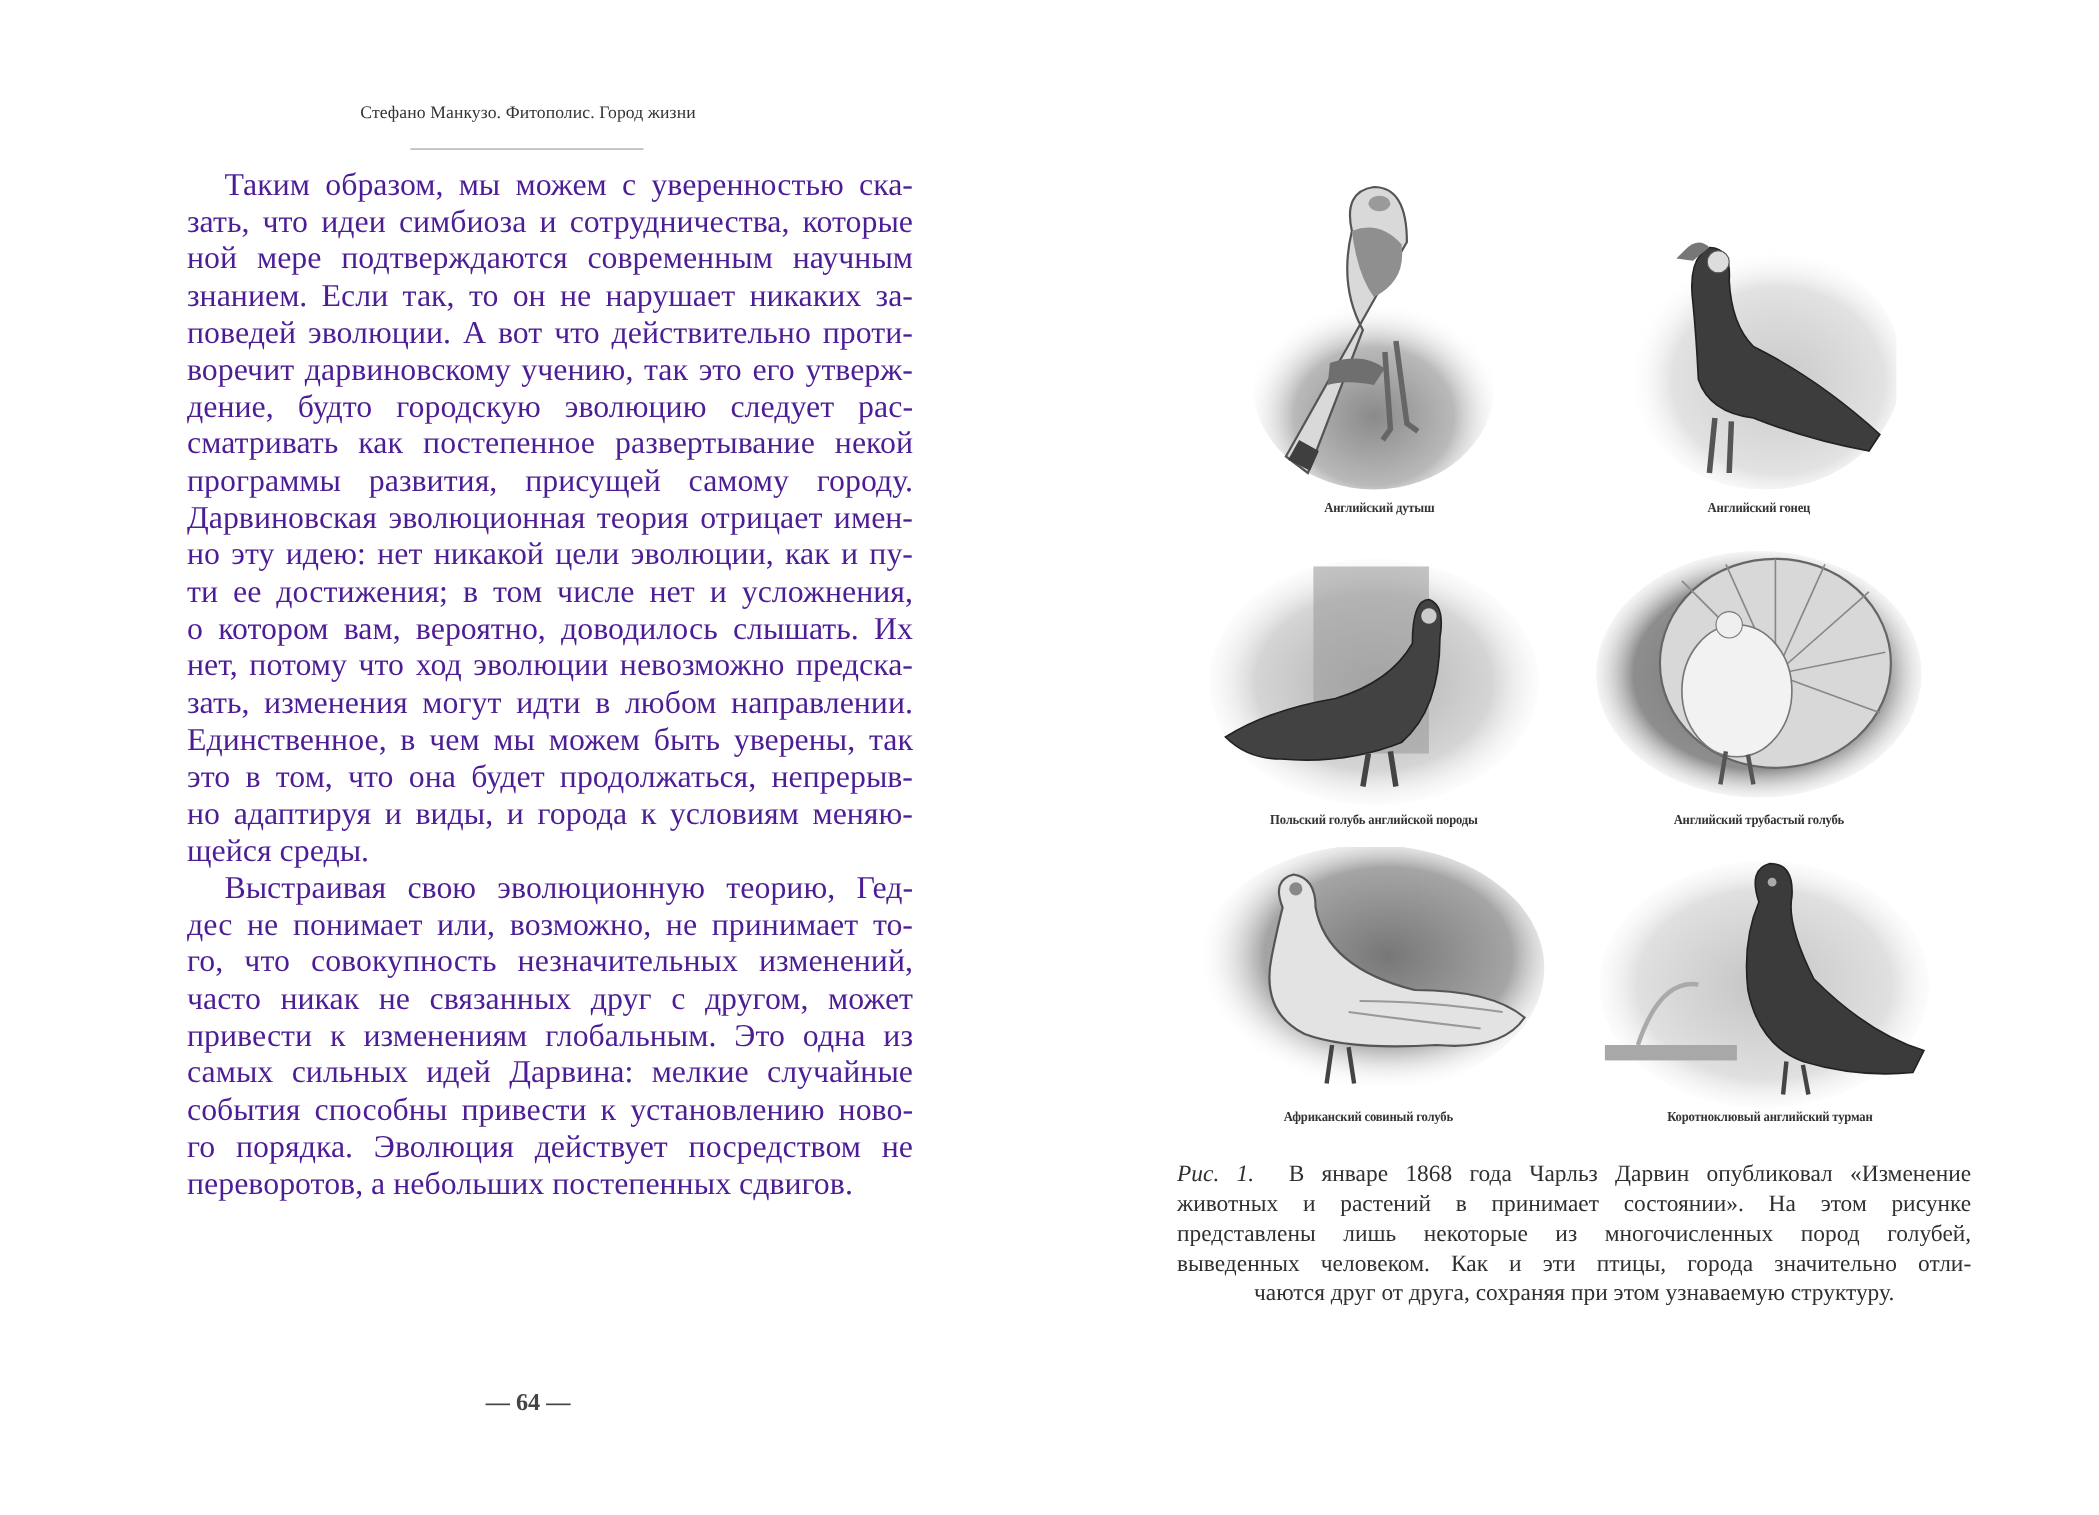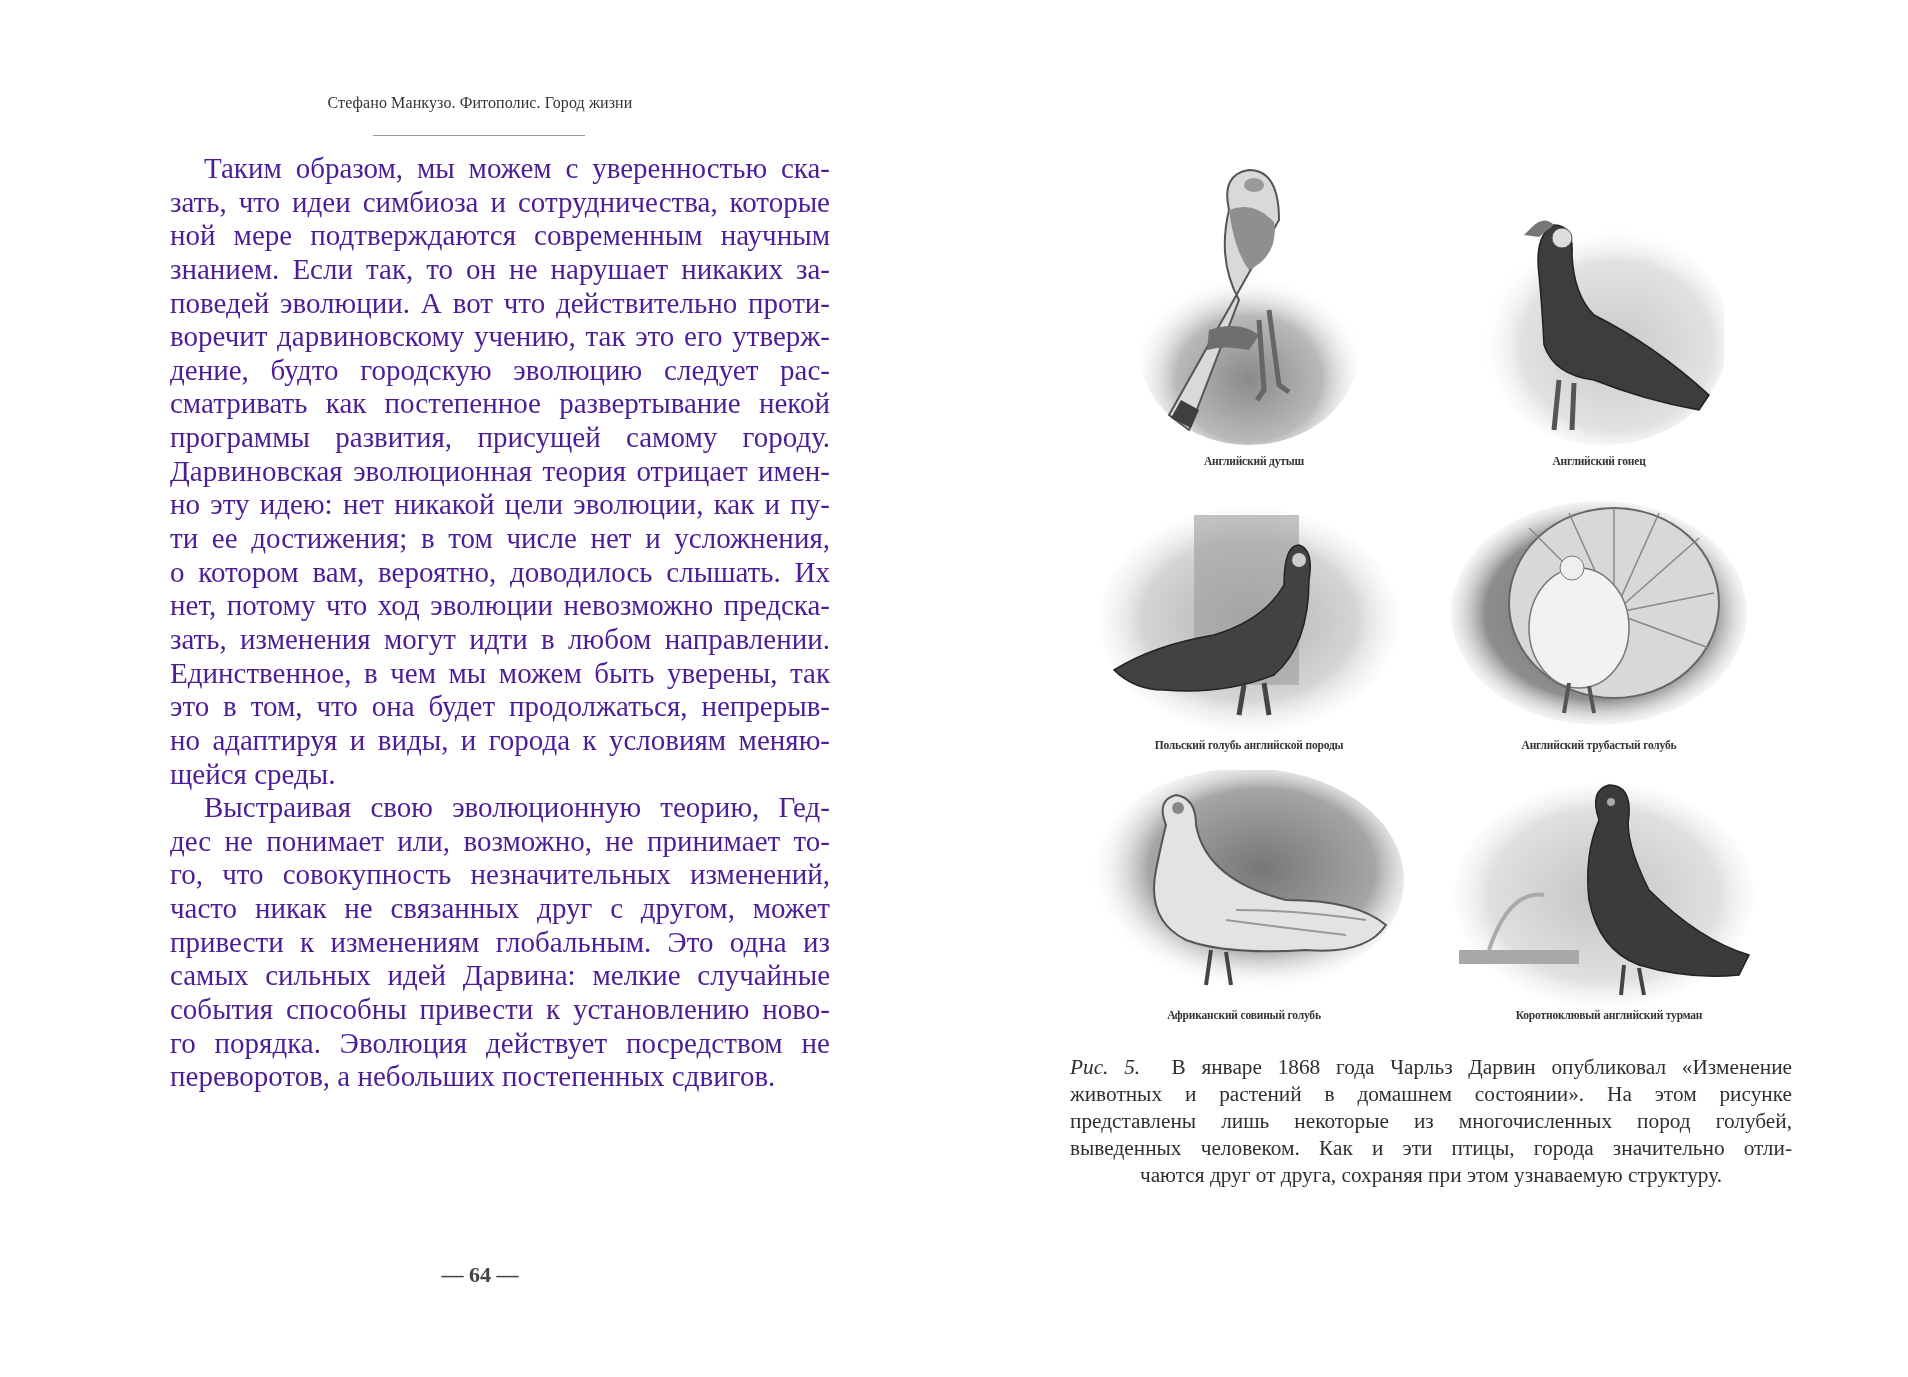--- a/index.html
+++ b/index.html
@@ -213,20 +213,20 @@
         <rect x="10" y="170" width="120" height="14" fill="#a8a8a8"></rect>
         <path d="M40 170 Q60 110 95 115" stroke="#aaa" stroke-width="4" fill="none"></path>
         <path d="M150 40 Q140 10 160 5 Q182 5 180 35 Q175 60 200 110 Q250 160 300 175 L290 195 Q240 200 190 185 Q150 170 140 120 Q135 75 150 40 Z" fill="#3b3b3b" stroke="#222" stroke-width="1.5"></path>
         <circle cx="162" cy="22" r="4" fill="#aaa"></circle>
         <path d="M175 185 L172 215 M190 188 L195 215" stroke="#444" stroke-width="4"></path>
       </svg>
     </div>
     <div class="plate-caption" style="left:505px; width:300px; top:1008px;">Коротноклювый английский турман</div>
 
     <div class="figure-caption">
-      <span class="cap-line"><span class="fig-label">Рис. 5.</span>&nbsp; <span>В январе 1868 года Чарльз Дарвин опубликовал «Изменение</span></span>
-      <span class="cap-line">животных и растений в домашнем состоянии». На этом рисунке</span>
+      <span class="cap-line"><span class="fig-label">Рис. 1.</span>&nbsp; <span>В январе 1868 года Чарльз Дарвин опубликовал «Изменение</span></span>
+      <span class="cap-line">животных и растений в принимает состоянии». На этом рисунке</span>
       <span class="cap-line">представлены лишь некоторые из многочисленных пород голубей,</span>
       <span class="cap-line">выведенных человеком. Как и эти птицы, города значительно отли-</span>
       <span class="cap-line center">чаются друг от друга, сохраняя при этом узнаваемую структуру.</span>
     </div>
   </div>
 </div>
 
 </body></html>

